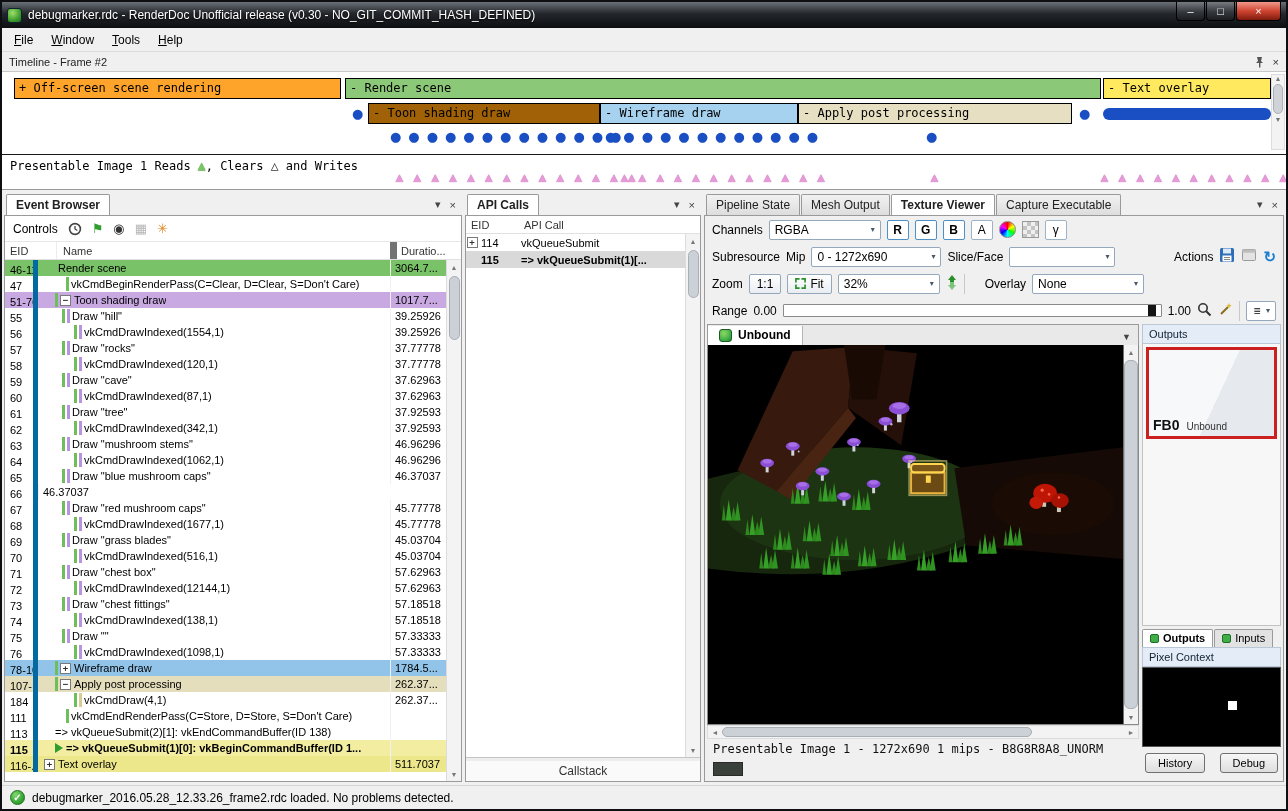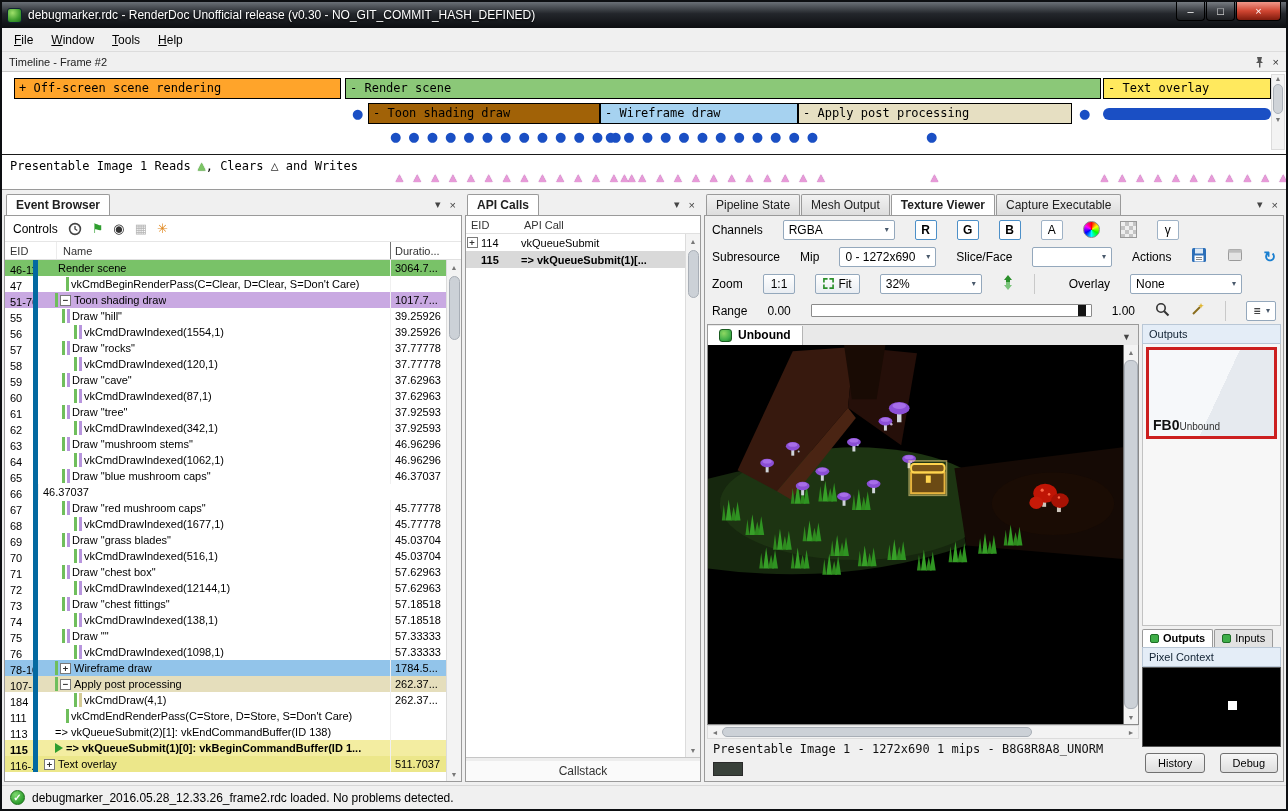--- a/index.html
+++ b/index.html
@@ -57,21 +57,21 @@
 .dock-ctrls{margin-left:auto;display:flex;gap:9px;align-items:center;padding:0 6px 4px 0;color:#444;font-size:11px}
 .panel-body{flex:1;border:1px solid #9a9a9a;background:#fff;display:flex;flex-direction:column;min-height:0;overflow:hidden}
 
 
 .eb-controls{height:26px;display:flex;align-items:center;gap:10px;padding:0 8px;border-bottom:1px solid #e6e6e6;flex-shrink:0}
 .ctl-ico{font-size:13px;line-height:1;display:flex;align-items:center}
 .ico-flag{color:#2f9e2f}.ico-eye{color:#333}.ico-chart{color:#b5b5b5}.ico-opt{color:#e08820}
 .eb-header{display:flex;height:18px;border-bottom:1px solid #e0e0e0;color:#333;font-size:11px;align-items:center;flex-shrink:0}
 .h-eid{width:52px;padding-left:5px;border-right:1px solid #ececec;align-self:stretch;display:flex;align-items:center}
 .h-name{flex:1;padding-left:6px}
-.h-dur{width:71px;border-left:1px solid #737373;padding-left:4px;align-self:stretch;display:flex;align-items:center}
+.h-dur{width:71px;border-left:7px solid #737373;padding-left:4px;align-self:stretch;display:flex;align-items:center}
 .eb-list-wrap{flex:1;display:flex;min-height:0}
 .eb-rows{flex:1;overflow:hidden;min-width:0}
 .r{display:flex;height:16px;align-items:center;font-size:11px;white-space:nowrap}
 .r .eid{width:33px;padding-left:5px;flex-shrink:0;border-right:5px solid #0369a1;align-self:stretch;display:flex;align-items:flex-end;overflow:hidden}
 .r .name-cell{flex:1;display:flex;align-items:center;overflow:hidden;min-width:0;align-self:stretch}
 .r .lbl{overflow:hidden;text-overflow:clip}
 .r .dur{width:56px;flex-shrink:0;border-left:1px solid #f0f0f0;padding-left:4px;align-self:stretch;display:flex;align-items:center;overflow:hidden}
 .m-green{background:#79c268}.m-purple{background:#c9a9e2}.m-blue{background:#92c4ea}
 .m-tan{background:#e5debc}.m-yellow{background:#ece78a}
 .sel{background:#f3eda1;font-weight:bold}
@@ -108,21 +108,21 @@
 .ar{display:flex;height:17px;align-items:center;font-size:11px;white-space:nowrap}
 .ar-exp{width:15px;flex-shrink:0;display:flex;justify-content:center}
 .ar .eid{width:40px;flex-shrink:0}
 .ar .call{flex:1;overflow:hidden}
 .sel-api{background:#d9d9d9;font-weight:bold}
 .callstack-split{height:4px;border-top:1px solid #c6c6c6;background:#ededed;flex-shrink:0}
 .callstack-label{height:20px;display:flex;align-items:center;justify-content:center;color:#333;font-size:12px;flex-shrink:0;background:#fafafa}
 
 
 .rp-body{background:#f0f0f0}
-.tv-toolbar{height:27px;display:flex;align-items:center;gap:20px;padding:12px 7px;flex-shrink:0}
+.tv-toolbar{height:27px;display:flex;align-items:center;gap:6px;padding:12px 7px;flex-shrink:0}
 .tv-label{font-size:12px;color:#000;white-space:nowrap}
 .combo{background:#fff;border:1px solid #94a8bc;height:20px;display:flex;align-items:center;padding:0 5px;gap:4px;border-radius:2px}
 .combo .cval{flex:1;overflow:hidden;white-space:nowrap;font-size:12px}
 .combo .arrow{color:#49596b;font-size:8px;flex-shrink:0}
 .w-rgba{width:112px}.w-mip{width:130px}.w-slice{width:106px}.w-zoom{width:102px}.w-overlay{width:112px}.w-mini{width:30px;justify-content:center}
 .btn{background:linear-gradient(#fff,#e9edf2);border:1px solid #94a8bc;height:20px;padding:0 7px;display:flex;align-items:center;gap:4px;border-radius:2px;font-size:12px}
 .chan-btn{width:22px;height:20px;background:#fff;border:1px solid #4d90c8;display:flex;align-items:center;justify-content:center;font-weight:bold;font-size:12px;border-radius:2px}
 .chan-btn.dim{border-color:#9eb2c6;font-weight:normal}
 .wheel{width:17px;height:17px;border-radius:50%;background:conic-gradient(#f00,#ff0,#0f0,#0ff,#00f,#f0f,#f00);border:1px solid #888}
 .checker{width:17px;height:17px;border:1px solid #999;background:conic-gradient(#c4c4c4 25%,#efefef 0 50%,#c4c4c4 0 75%,#efefef 0) 0 0/8px 8px}
@@ -139,21 +139,21 @@
 .scene{flex:1;display:block;height:100%}
 .tv-status{height:20px;display:flex;align-items:center;padding:0 6px;font:12px "DejaVu Sans Mono",monospace;color:#111;flex-shrink:0;background:#f0f0f0}
 .tv-swatchrow{height:20px;display:flex;align-items:center;padding:0 6px;flex-shrink:0;background:#f0f0f0}
 .swatch{width:30px;height:14px;background:#39413a;border:1px solid #2a2a2a}
 
 
 .tv-side{width:139px;flex-shrink:0;display:flex;flex-direction:column;margin-left:3px;min-height:0}
 .side-header{height:20px;background:#e4edf7;border:1px solid #b9c7d6;display:flex;align-items:center;padding:0 6px;font-size:11px;color:#123;flex-shrink:0}
 .thumb-strip{flex:1;background:#f7f7f7;border:1px solid #c2c2c2;border-top:none;padding:3px;min-height:0}
 .fb-thumb{width:100%;height:92px;border:3px solid #cc1f1f;background:linear-gradient(115deg,#f6f8fa 0 55%,#e6eaef 55%);position:relative}
-.fb-cap{position:absolute;left:4px;bottom:3px;display:flex;align-items:baseline;}
+.fb-cap{position:absolute;left:4px;bottom:3px;display:flex;align-items:baseline;gap:7px}
 .fb-name{font-weight:bold;font-size:14px;color:#111}
 .fb-state{font-size:10px;color:#333}
 .side-tabs{height:21px;display:flex;gap:1px;align-items:flex-end;flex-shrink:0}
 .side-tab{display:flex;align-items:center;gap:4px;padding:2px 7px 3px;border:1px solid #9a9a9a;border-bottom:none;background:#e2e2e2;font-size:11px;border-radius:2px 2px 0 0}
 .side-tab.active{background:#fff;font-weight:bold}
 .dot-ico{width:9px;height:9px;border-radius:2px;background:#3fae49;border:1px solid #1f6e28}
 .pixel-ctx{height:80px;background:#000;border:1px solid #555;position:relative;flex-shrink:0}
 .px-square{position:absolute;left:62%;top:42%;width:9px;height:9px;background:#fff}
 .side-btns{height:32px;display:flex;align-items:center;justify-content:space-between;padding:0 3px;flex-shrink:0}
 .pbtn{padding:3px 12px;border:1px solid #707070;border-radius:3px;background:linear-gradient(#f7f7f7,#dedede);font-size:11px}

